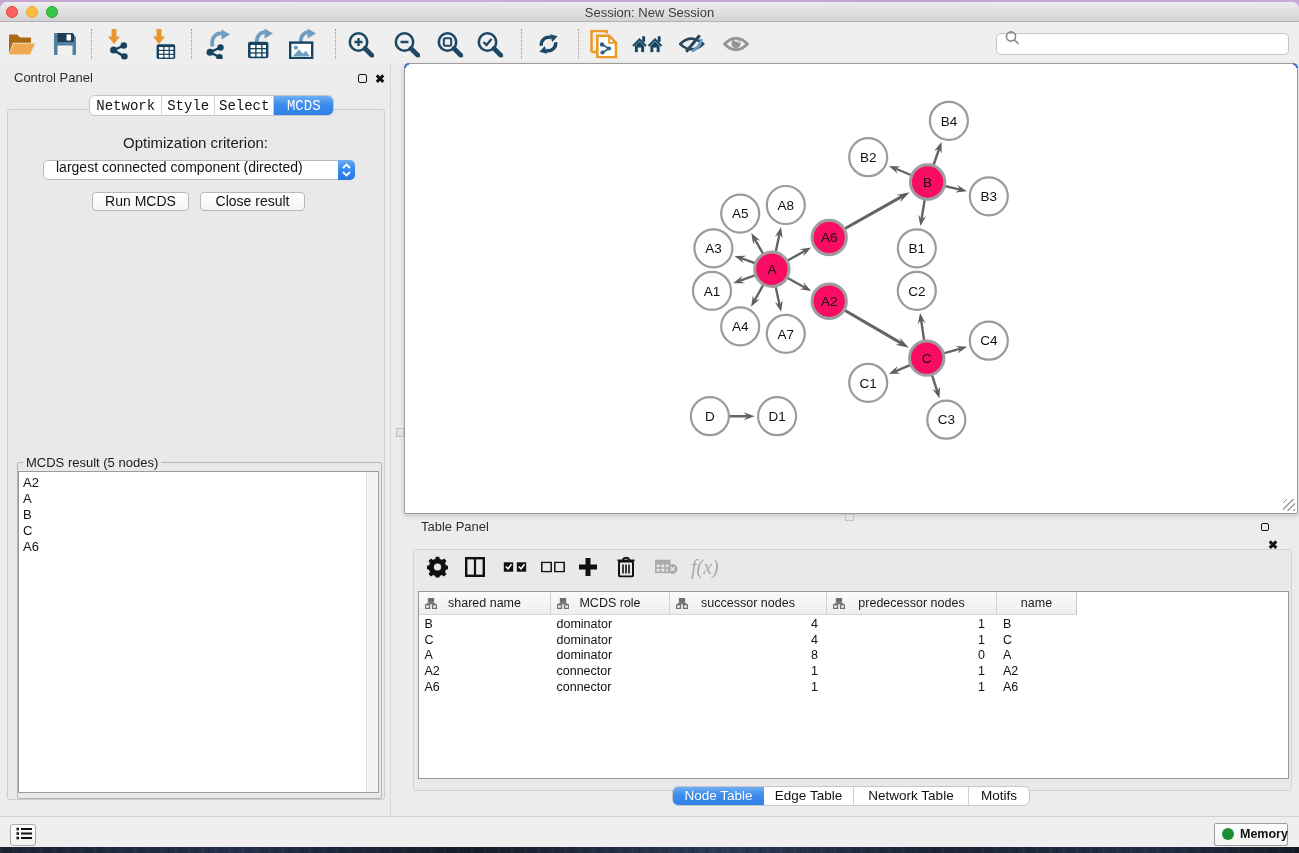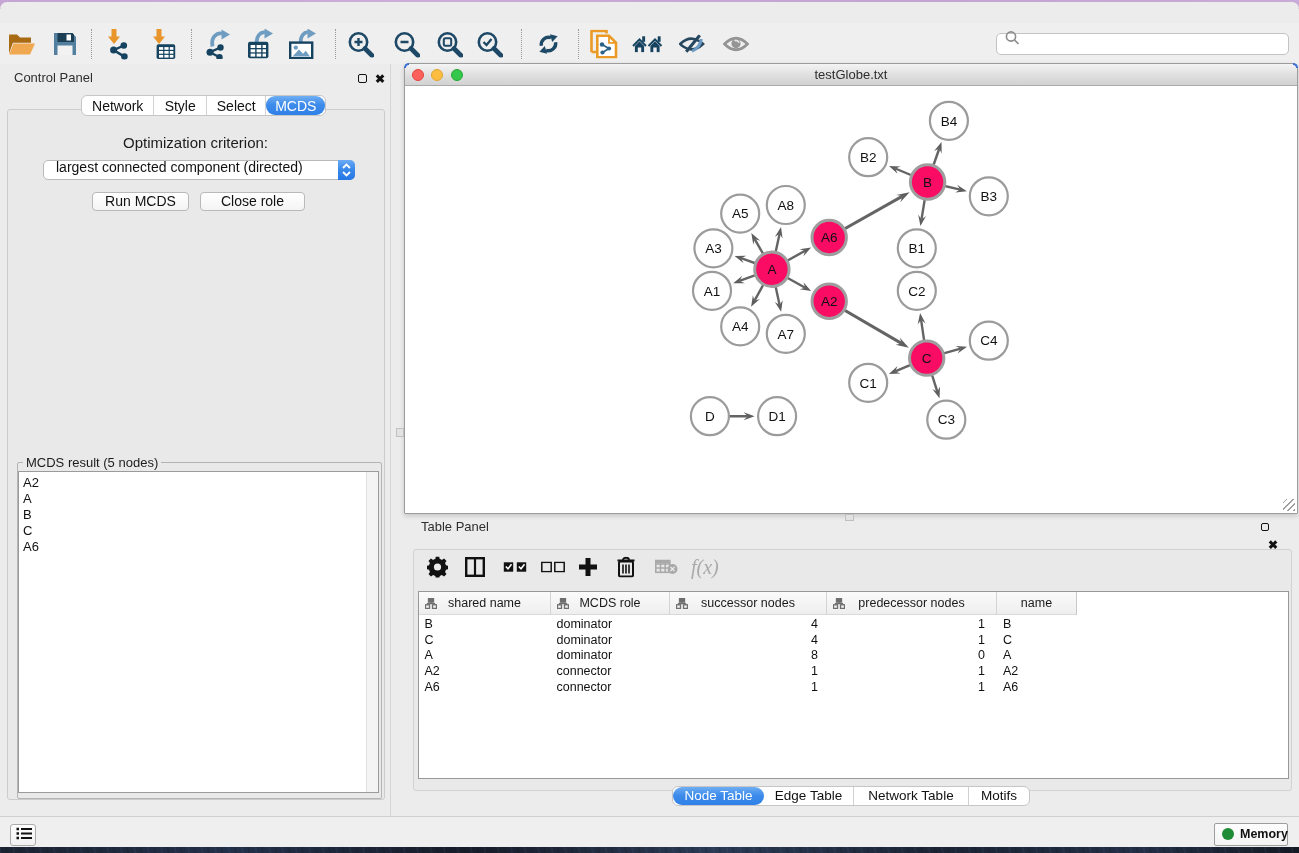--- a/index.html
+++ b/index.html
@@ -30,22 +30,22 @@
 .dockhead { position:absolute; font-size:13px; color:#2e2e2e; }
 .dockicons { position:absolute; }
 .flbox { display:inline-block; width:9px; height:9px; border:1.6px solid #111; border-radius:2px; vertical-align:middle;}
 .flx { font-size:12px; font-weight:bold; color:#111; vertical-align:middle; }
 #cpanel { position:absolute; top:45px; left:7px; width:378px; height:691px; background:#e9e9e9;
   border:1px solid #cccccc; border-radius:3px; }
 
 .tabstrip { position:absolute; display:flex; height:21px; background:#fff; border:1px solid #c6c6c6; border-radius:6px; overflow:hidden; z-index:5; }
 .tabstrip .tab { font-size:14px; color:#111; text-align:center; line-height:20px; border-right:1px solid #d2d2d2; }
 .tabstrip .tab:last-child { border-right:none; }
-.tabstrip .tab.sel { background:linear-gradient(#6faef3,#3e8ceb 45%,#2f80e8); color:#fff; border-right:none;border-radius:9px;}
-#cptabs { top:31px; left:81px; width:245px; }
+.tabstrip .tab.sel { background:linear-gradient(#6faef3,#3e8ceb 45%,#2f80e8); color:#fff; border-right:none;}
+#cptabs { top:31px; left:89px; width:245px;font-family:Liberation Mono, monospace; }
 #cptabs .tab:nth-child(1){width:73px;} #cptabs .tab:nth-child(2){width:53px;}
 #cptabs .tab:nth-child(3){width:60px;} #cptabs .tab:nth-child(4){width:59px;}
 
 #optlabel { position:absolute; top:70px; left:0; width:391px; text-align:center; font-size:15px; color:#1c1c1c; }
 #dropdown { position:absolute; top:96px; left:43px; width:312px; height:20px; background:#fff; border:1px solid #b9b9b9; border-radius:5px; }
 #dropdown .txt { position:absolute; left:12px; top:-2px; line-height:17px; font-size:14px; color:#111; }
 #dropdown .btn { position:absolute; right:-1px; top:-1px; width:17px; height:20px; border-radius:0 5px 5px 0;
   background:linear-gradient(#6cacf4,#3b8aeb 45%,#2478e6); }
 #dropdown .btn svg { position:absolute; left:3px; top:3px; }
 .pbtn { position:absolute; top:128px; height:19px; background:linear-gradient(#ffffff,#f4f4f4); border:1px solid #b9b9b9; border-radius:4px;
@@ -99,20 +99,26 @@
 #lstbtn { position:absolute; top:7px; left:10px; width:26px; height:22px; background:linear-gradient(#fdfdfd,#f1f1f1); border:1px solid #ababab; border-radius:3px; }
 #membtn { position:absolute; top:6px; right:11px; width:74px; height:23px; background:linear-gradient(#fdfdfd,#f3f3f3); border:1px solid #9e9e9e; border-radius:2px; font-size:12.5px; color:#111;font-weight:bold; }
 #membtn .dot { position:absolute; left:7px; top:4px; width:12px; height:12px; border-radius:50%; background:#1d8c34; }
 #membtn .mtxt { position:absolute; left:25px; top:2.5px; }
 </style>
 </head>
 <body>
 <div id="wallpaper"></div>
 <div id="topstrip"></div>
 <div id="appwin">
+<div id="titlebar">
+  <div class="tl r"></div>
+      <div class="tl y"></div>
+      <div class="tl g"></div>
+  <div class="title">Session: New Session</div>
+</div>
 <div id="toolbar">
   <svg style="left:7px" width="29" height="27" viewBox="0 0 29 27">
     <path d="M2 4 L10 4 L13 7 L24 7 L24 12 L6 12 Z" fill="#a96a14"></path>
     <path d="M2 4 L2 23 L6 12 L24 12 L24 10 L6 10 Z" fill="#a96a14"></path>
     <path d="M6.5 13 L28 13 L23 24 L2.2 24 Z" fill="#efa84f"></path>
   </svg>
   <svg style="left:52px" width="26" height="26" viewBox="0 0 26 26">
     <path d="M2 2 L20 2 L24 6 L24 24 L2 24 Z" fill="#54809f"></path>
     <path d="M5.5 2 L20.5 2 L22 3.5 L22 11 L5.5 11 Z" fill="#1c3f56"></path>
     <rect x="14.5" y="3.5" width="4.5" height="6" fill="#fff"></rect>
@@ -254,38 +260,32 @@
   <div id="dropdown">
     <div class="txt">largest connected component (directed)</div>
     <div class="btn">
           <svg width="11" height="14" viewBox="0 0 11 14">
       <path d="M2 5 L5.5 1.5 L9 5" fill="none" stroke="#fff" stroke-width="1.8"></path>
       <path d="M2 9 L5.5 12.5 L9 9" fill="none" stroke="#fff" stroke-width="1.8"></path>
     </svg>
         </div>
   </div>
   <div class="pbtn" id="btnrun">Run MCDS</div>
-  <div class="pbtn" id="btnclose">Close role</div>
+  <div class="pbtn" id="btnclose">Close result</div>
   <div id="grpbox">
     <div class="outline"></div>
     <div class="glabel">MCDS result (5 nodes)</div>
     <div id="mlist">
       <div class="sb"></div>
       <div class="items">A2<br>A<br>B<br>C<br>A6</div>
     </div>
   </div>
 </div>
 <div id="rightarea">
   <div id="netwin">
-    <div id="nettitle">
-      <div class="tl r" style="left:6.5px;top:5px"></div>
-          <div class="tl y" style="left:26px;top:5px"></div>
-          <div class="tl g" style="left:46px;top:5px"></div>
-      <div class="title" style="top:3px">testGlobe.txt</div>
-    </div>
     <div id="netcorner"></div>
     <div id="netcorner2"></div>
     <div id="netcanvas">
 <svg width="893" height="427" viewBox="0 0 893 427" font-family="Liberation Sans, sans-serif">
             <line x1="366.9" y1="183.2" x2="349.7" y2="153.1" stroke="#646464" stroke-width="2.4"></line>
             <polygon points="346.3,147.1 355.3,154.7 349.7,153.1 348.3,158.7" fill="#5e5e5e"></polygon>
             <line x1="366.9" y1="183.2" x2="374.6" y2="147.7" stroke="#646464" stroke-width="2.4"></line>
             <polygon points="376.0,141.0 377.6,152.6 374.6,147.7 369.8,150.9" fill="#5e5e5e"></polygon>
             <line x1="366.9" y1="183.2" x2="336.0" y2="172.2" stroke="#646464" stroke-width="2.4"></line>
             <polygon points="329.6,169.9 341.3,169.8 336.0,172.2 338.6,177.3" fill="#5e5e5e"></polygon>

